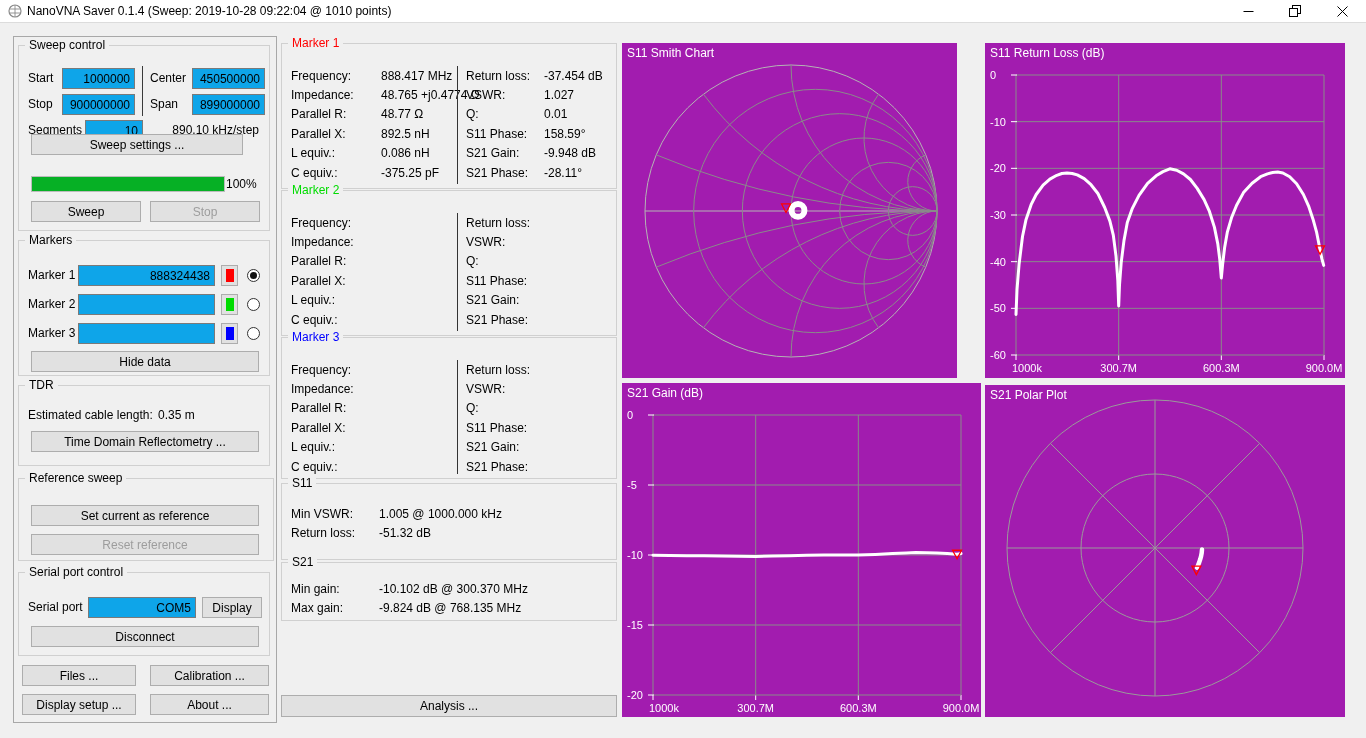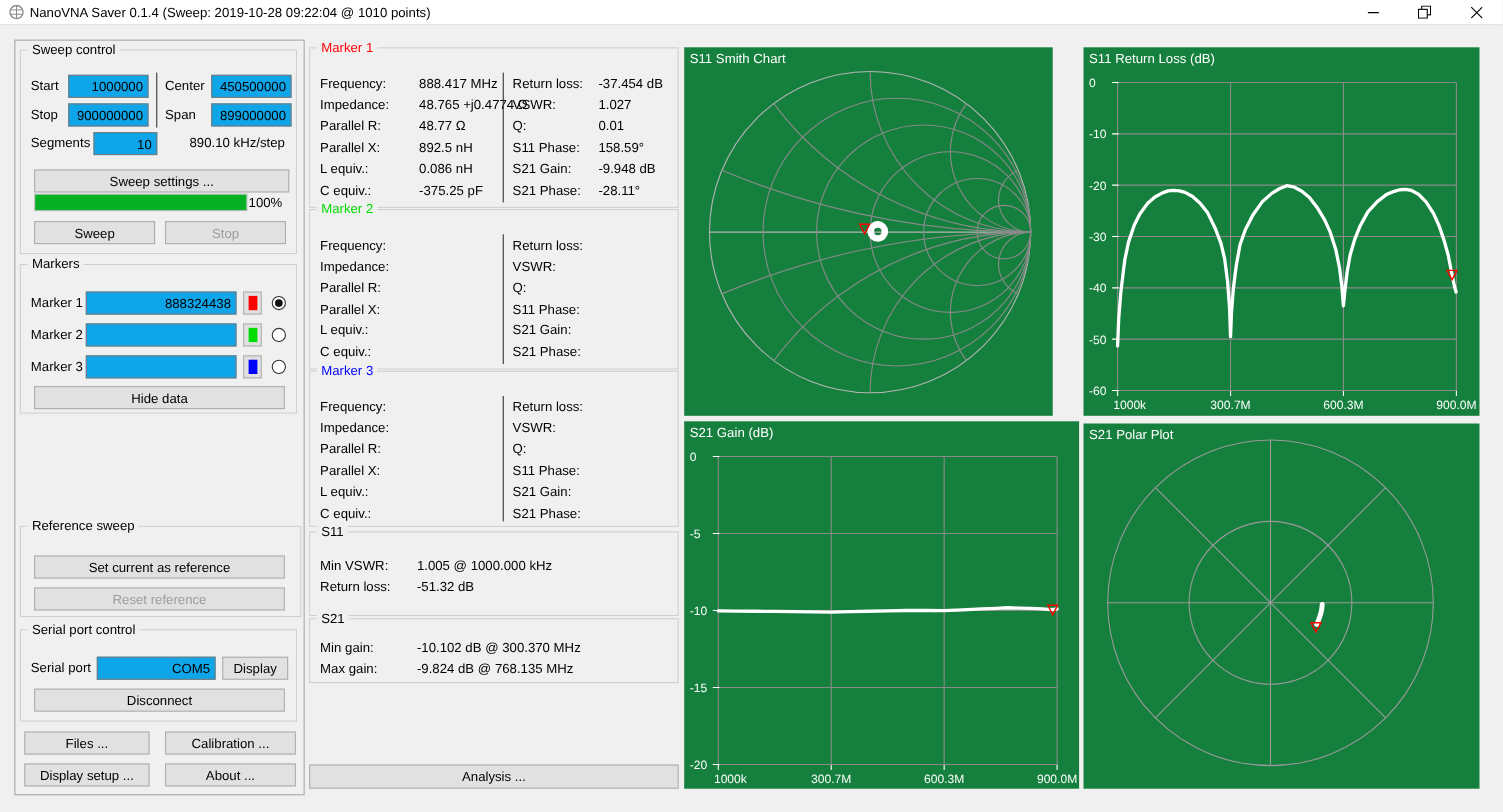--- a/index.html
+++ b/index.html
@@ -34,21 +34,21 @@
   .cols{position:absolute;left:9px;right:6px;top:22px;bottom:4px;display:flex;}
   .colL{width:166px;}
   .colR{flex:1;border-left:1px solid #333;padding-left:8px;}
   .mrow{display:flex;height:19.4px;align-items:center;}
   .mlab{width:90px;flex-shrink:0;}
   .colR .mlab{width:78px;}
   .mval{white-space:nowrap;}
   .srows{position:absolute;left:9px;right:6px;top:20px;}
   .srows .mlab{width:88px;}
   
-  .chart{position:absolute;background:#15803d;}
+  .chart{position:absolute;background:#a21caf;}
   .chart-title{position:absolute;left:5px;top:3px;color:#fff;z-index:2;white-space:nowrap;}
   svg text{font-family:"Liberation Sans","DejaVu Sans",sans-serif;font-size:11px;fill:#fff;}
 </style>
 </head>
 <body>
 
 <div class="titlebar">
   <svg class="app-icon" viewBox="0 0 14 14">
     <circle cx="7" cy="7" r="6" fill="none" stroke="#8a8a8a" stroke-width="1.2"></circle>
     <path d="M1.5 5 H12.5 M1.5 9 H12.5 M7 1 V13" stroke="#8a8a8a" stroke-width="0.9" fill="none"></path>
@@ -81,21 +81,21 @@
     <span class="lbl" style="left:131px;top:25px">Center</span>
     <input class="tinput" style="left: 173px; top: 22px; width: 73px;" value="450500000">
     <div class="vline" style="left:123px;top:20px;height:50px"></div>
     <span class="lbl" style="left:9px;top:51px">Stop</span>
     <input class="tinput" style="left: 43px; top: 48px; width: 73px;" value="900000000">
     <span class="lbl" style="left:131px;top:51px">Span</span>
     <input class="tinput" style="left: 173px; top: 48px; width: 73px;" value="899000000">
     <span class="lbl" style="left:9px;top:77px">Segments</span>
     <input class="tinput" style="left: 66px; top: 74px; width: 58px;" value="10">
     <span class="lbl" style="right:10px;top:77px">890.10 kHz/step</span>
-    <div class="btn" style="left:12px;top:108px;width:232px">Sweep settings ...</div>
+    <div class="btn" style="left:12px;top:88px;width:212px">Sweep settings ...</div>
     <div class="pbar" style="left:12px;top:130px;width:194px">
         <div class="pfill" id="pfill" style="width: 100%; background: rgb(6, 176, 37);"></div>
       </div>
     <span class="lbl" style="left:207px;top:131px">100%</span>
     <div class="btn" style="left:12px;top:155px;width:110px">Sweep</div>
     <div class="btn disabled" style="left:131px;top:155px;width:110px">Stop</div>
   </div>
 
   <div class="gbox" style="left:4px;top:203px;width:252px;height:136px">
     <span class="gtitle">Markers</span>
@@ -113,20 +113,26 @@
     <div class="radio" style="left:228px;top:57px" id="radio1"></div>
     <span class="lbl" style="left:9px;top:85px">Marker 3</span>
     <input class="tinput" style="left: 59px; top: 82px; width: 137px;" value="">
     <div class="swatchbtn" style="left:202px;top:82px">
         <div class="swatch" style="background: rgb(0, 0, 255);"></div>
       </div>
     <div class="radio" style="left:228px;top:86px" id="radio2"></div>
     <div class="btn" style="left:12px;top:110px;width:228px">Hide data</div>
   </div>
 
+  <div class="gbox" style="left:4px;top:348px;width:252px;height:81px">
+    <span class="gtitle">TDR</span>
+    <span class="lbl" style="left:9px;top:22px">Estimated cable length:</span>
+    <span class="lbl" style="left:139px;top:22px">0.35 m</span>
+    <div class="btn" style="left:12px;top:45px;width:228px">Time Domain Reflectometry ...</div>
+  </div>
 
   <div class="gbox" style="left:4px;top:441px;width:256px;height:83px">
     <span class="gtitle">Reference sweep</span>
     <div class="btn" style="left:12px;top:26px;width:228px">Set current as reference</div>
     <div class="btn disabled" style="left:12px;top:55px;width:228px">Reset reference</div>
   </div>
 
   <div class="gbox" style="left:4px;top:535px;width:252px;height:84px">
     <span class="gtitle">Serial port control</span>
     <span class="lbl" style="left:9px;top:27px">Serial port</span>

